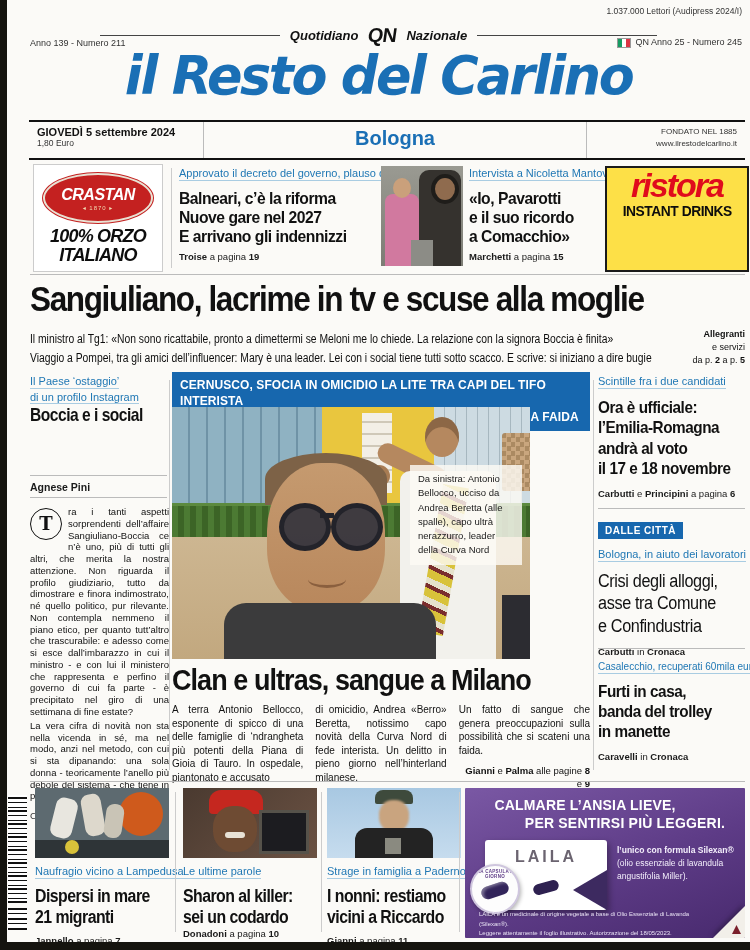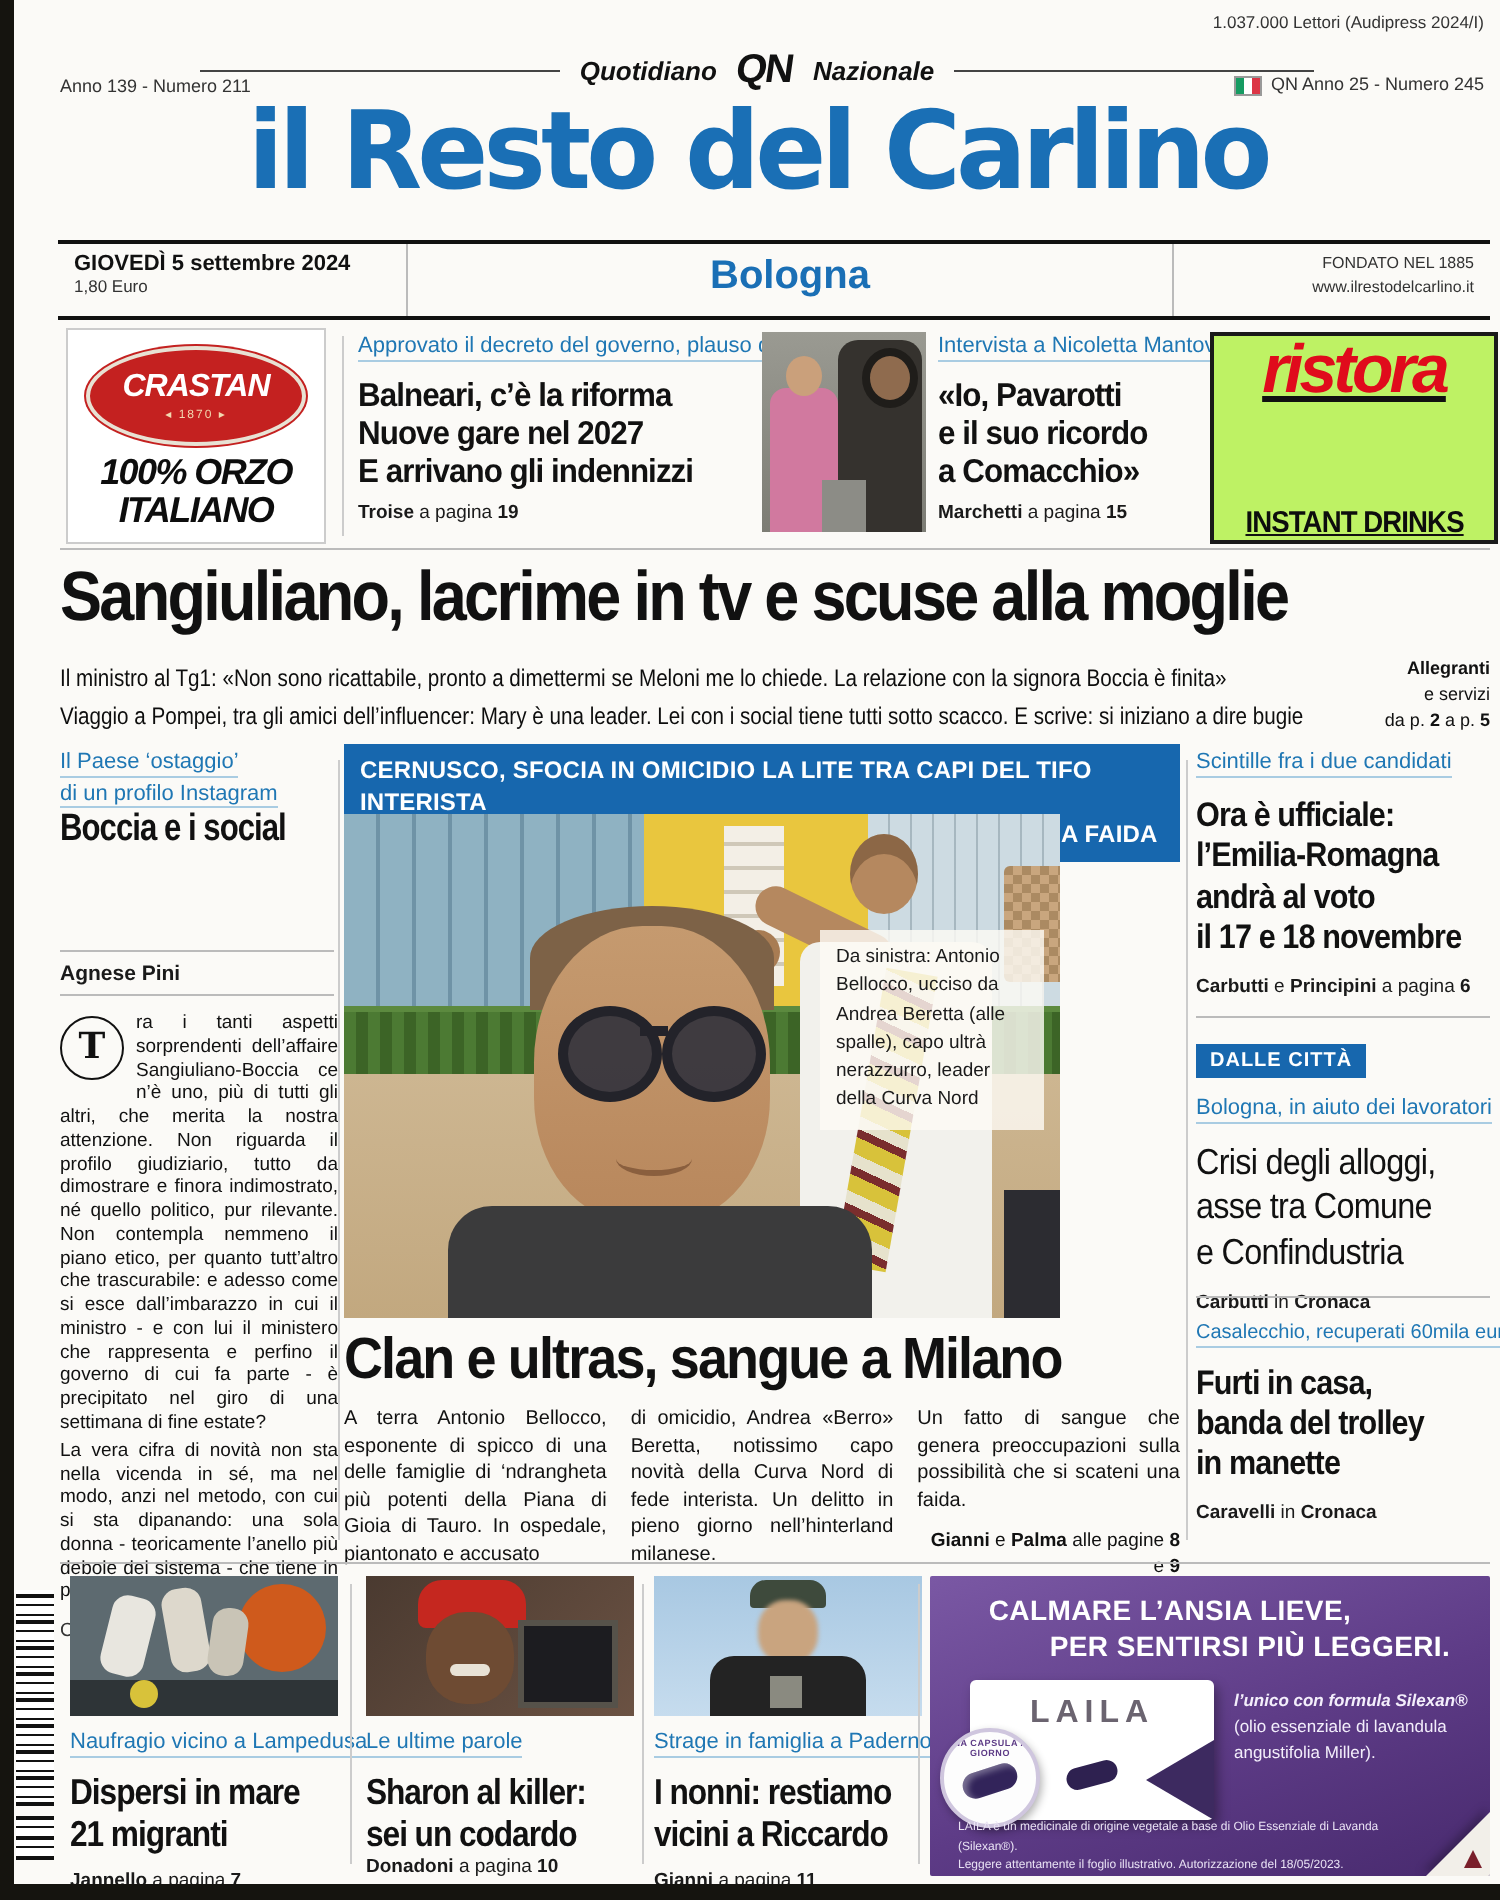--- a/index.html
+++ b/index.html
@@ -14,21 +14,21 @@
   .tb-small{font-size:8.5px;color:#333;}
   .qn-row{top:24px;left:0;width:100%;display:flex;align-items:center;justify-content:center;gap:10px;}
   .qn-line{height:1px;background:#444;width:180px;}
   .qn-it{font-style:italic;font-weight:bold;font-size:13px;}
   .qn-logo{font-weight:bold;font-size:20px;letter-spacing:-1px;transform:skewX(-8deg);}
   .flag{display:inline-block;width:12px;height:8px;vertical-align:middle;margin-right:4px;
         background:linear-gradient(90deg,#169b62 0 33%,#fff 33% 66%,#dc3545 66% 100%);border:0.5px solid #999;}
 
   
   .masthead{top:44px;left:0;width:100%;text-align:center;color:#1a6fb5;
-    font-family:"DejaVu Sans","Liberation Sans",sans-serif;font-weight:bold;font-size:54px;letter-spacing:-2.5px;}
+    font-family:"DejaVu Sans","Liberation Sans",sans-serif;font-weight:bold;font-size:54px;letter-spacing:-2.5px;font-style:italic;}
   .masthead span{display:inline-block;transform:scaleX(.97);}
 
   
   .datebar{top:120px;left:22px;width:716px;height:36px;border-top:2px solid #111;border-bottom:2px solid #111;display:flex;}
   .db-cell{padding:4px 8px;}
   .db-left{width:158px;border-right:1px solid #bbb;}
   .db-mid{flex:1;text-align:center;}
   .db-right{width:142px;border-left:1px solid #bbb;text-align:right;}
   .db-date{font-size:11px;font-weight:bold;}
   .db-price{font-size:8.5px;color:#333;}
@@ -41,22 +41,22 @@
   .by{font-size:9.5px;color:#1a1a1a;}
 
   
   .ad-crastan{top:164px;left:26px;width:128px;height:106px;border:1px solid #ccc;background:#fff;text-align:center;}
   .cr-oval{margin:8px auto 4px;width:106px;height:46px;border-radius:50%;background:#c42120;border:2px solid #e8e2d4;
     box-shadow:0 0 0 1px #c42120;display:flex;flex-direction:column;align-items:center;justify-content:center;}
   .cr-brand{color:#fff;font-weight:bold;font-style:italic;font-size:16px;letter-spacing:-0.5px;}
   .cr-year{color:#f2d9b0;font-size:6px;letter-spacing:1px;}
   .cr-tag{font-style:italic;font-weight:bold;font-size:18px;line-height:1.05;letter-spacing:-0.8px;color:#0d0d0d;}
   .strip-art{font-size:16.5px;font-weight:bold;line-height:1.14;letter-spacing:-0.5px;}
-  .ad-ristora{top:166px;left:598px;width:140px;height:102px;border:2px solid #1a1a1a;background:#bef264;
-    display:flex;flex-direction:column;align-items:center;justify-content:space-between;text-decoration:underline;}
+  .ad-ristora{top:166px;left:598px;width:140px;height:102px;border:2px solid #1a1a1a;background:#fde047;
+    display:flex;flex-direction:column;align-items:center;justify-content:flex-start;}
   .ri-brand{color:#e00b1c;font-weight:bold;font-style:italic;font-size:34px;letter-spacing:-2px;line-height:1;}
   .ri-sub{color:#0d0d0d;font-weight:bold;font-size:15px;letter-spacing:-0.5px;transform:scaleX(.92);}
 
   .hrule{background:#bbb;height:1px;}
   .vrule{background:#ccc;width:1px;}
 
   
   .lead-h{top:279px;left:23px;font-weight:bold;font-size:35px;letter-spacing:-1.5px;}
   .lead-h .scale{transform:scaleX(.9);}
   .deck{top:330px;left:23px;font-size:12px;line-height:1.6;color:#0d0d0d;}
@@ -111,21 +111,21 @@
   .pack{top:52px;left:20px;width:122px;height:70px;background:#fff;border-radius:3px;box-shadow:2px 3px 6px rgba(0,0,0,.35);}
   .pack-brand{top:8px;left:0;width:100%;text-align:center;color:#6b6470;font-size:16px;letter-spacing:3px;font-weight:bold;}
   .pack-tri-l{top:30px;left:0;width:0;height:0;border-top:20px solid transparent;border-bottom:20px solid transparent;border-left:34px solid #4f3b77;}
   .pack-tri-r{top:30px;right:0;width:0;height:0;border-top:20px solid transparent;border-bottom:20px solid transparent;border-right:34px solid #3d2a60;}
   .pack-caps{top:42px;left:48px;width:26px;height:11px;background:#2e2150;border-radius:7px;transform:rotate(-15deg);}
   .lbadge{top:76px;left:5px;width:46px;height:46px;border-radius:50%;background:#fdfdfd;border:2px solid #cfc6de;
     box-shadow:1px 2px 4px rgba(0,0,0,.3);overflow:hidden;}
   .lbadge-txt{top:3px;left:0;width:100%;text-align:center;color:#5d3b86;font-size:4.5px;font-weight:bold;letter-spacing:0.3px;}
   .lbadge-caps{top:18px;left:9px;width:28px;height:13px;background:#32245a;border-radius:8px;transform:rotate(-18deg);box-shadow:inset 2px 2px 3px rgba(255,255,255,.35);}
   .ltext{top:56px;left:152px;width:122px;font-size:8.5px;line-height:1.55;color:#f3eefb;}
-  .ltext .fi{font-weight:bold;font-style:italic;}
+  .ltext .fi{font-weight:bold;}
   .ldisc{top:122px;left:14px;width:226px;font-size:6px;line-height:1.6;color:#e9e2f4;}
   .curl{bottom:0;right:0;width:0;height:0;border-bottom:32px solid #f2efe9;border-left:32px solid transparent;filter:drop-shadow(-2px -2px 2px rgba(0,0,0,.25));}
   .adlogo{bottom:4px;right:4px;width:9px;height:9px;background:#7a1f2b;clip-path:polygon(50% 0,100% 100%,0 100%);}
 
   
   .ph{position:absolute;}
   .checker-a{background:conic-gradient(#c9a67e 25%,#ab8a62 0 50%,#c9a67e 0 75%,#ab8a62 0);background-size:9px 9px;border-radius:3px;}
   .checker-b{background:conic-gradient(#b08a64 25%,#8f6b48 0 50%,#b08a64 0 75%,#8f6b48 0);background-size:12px 12px;border-radius:3px;}
 </style>
 </head>

